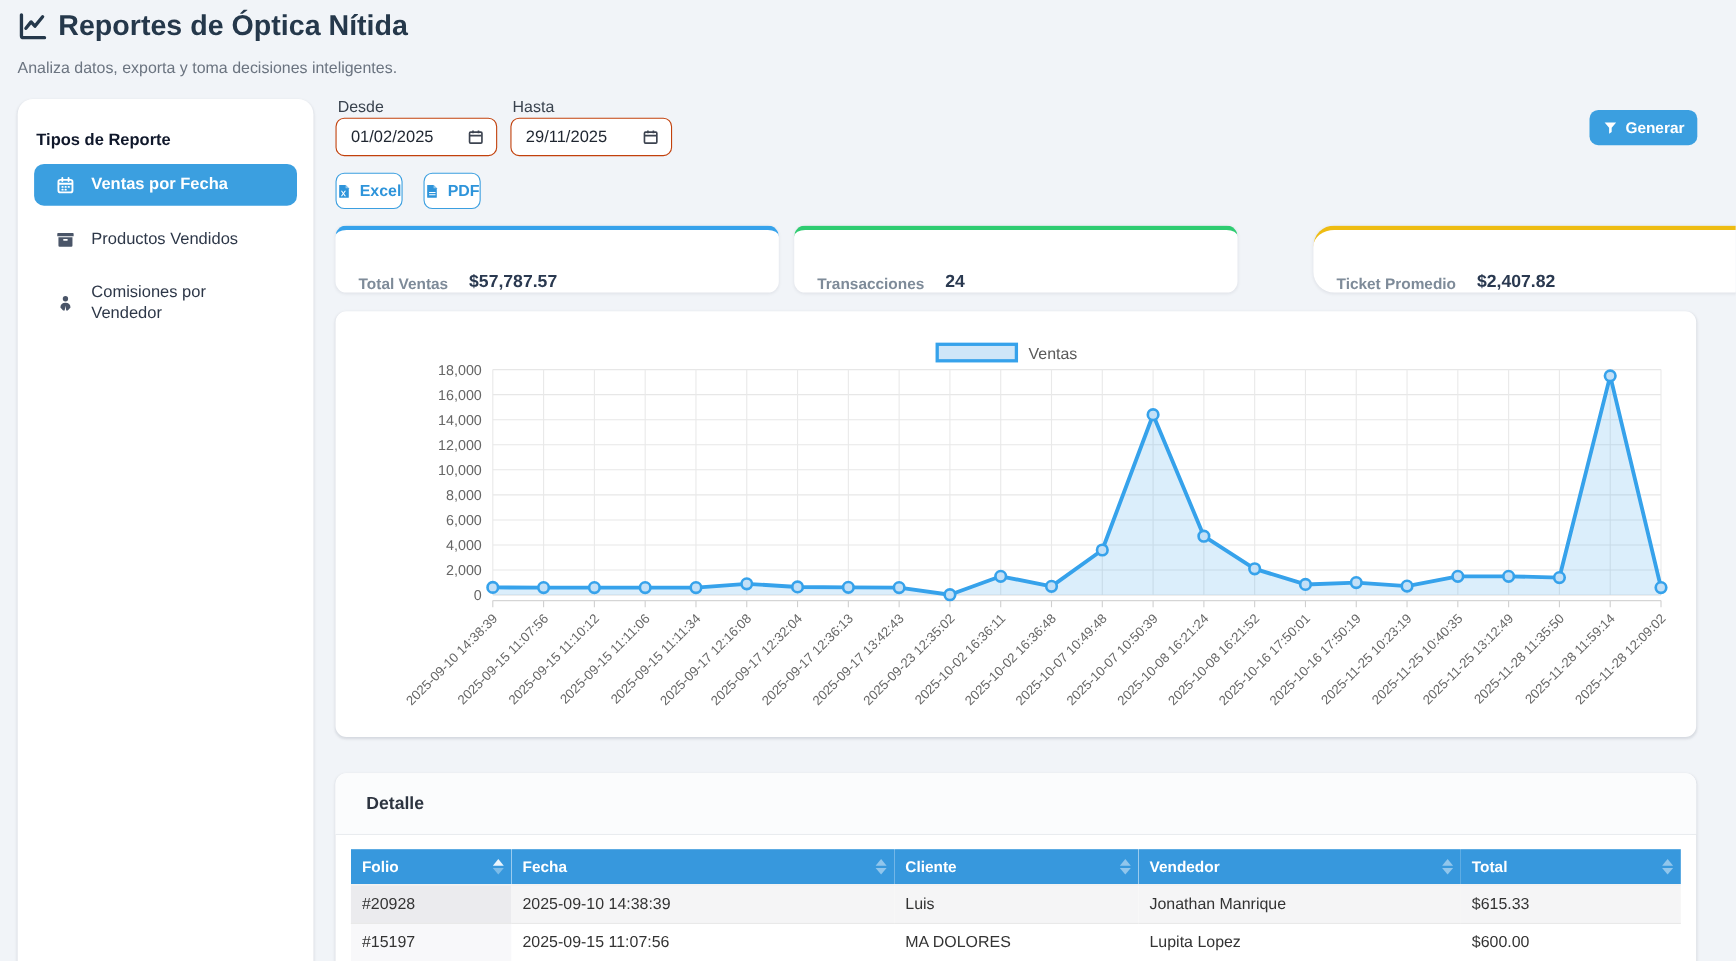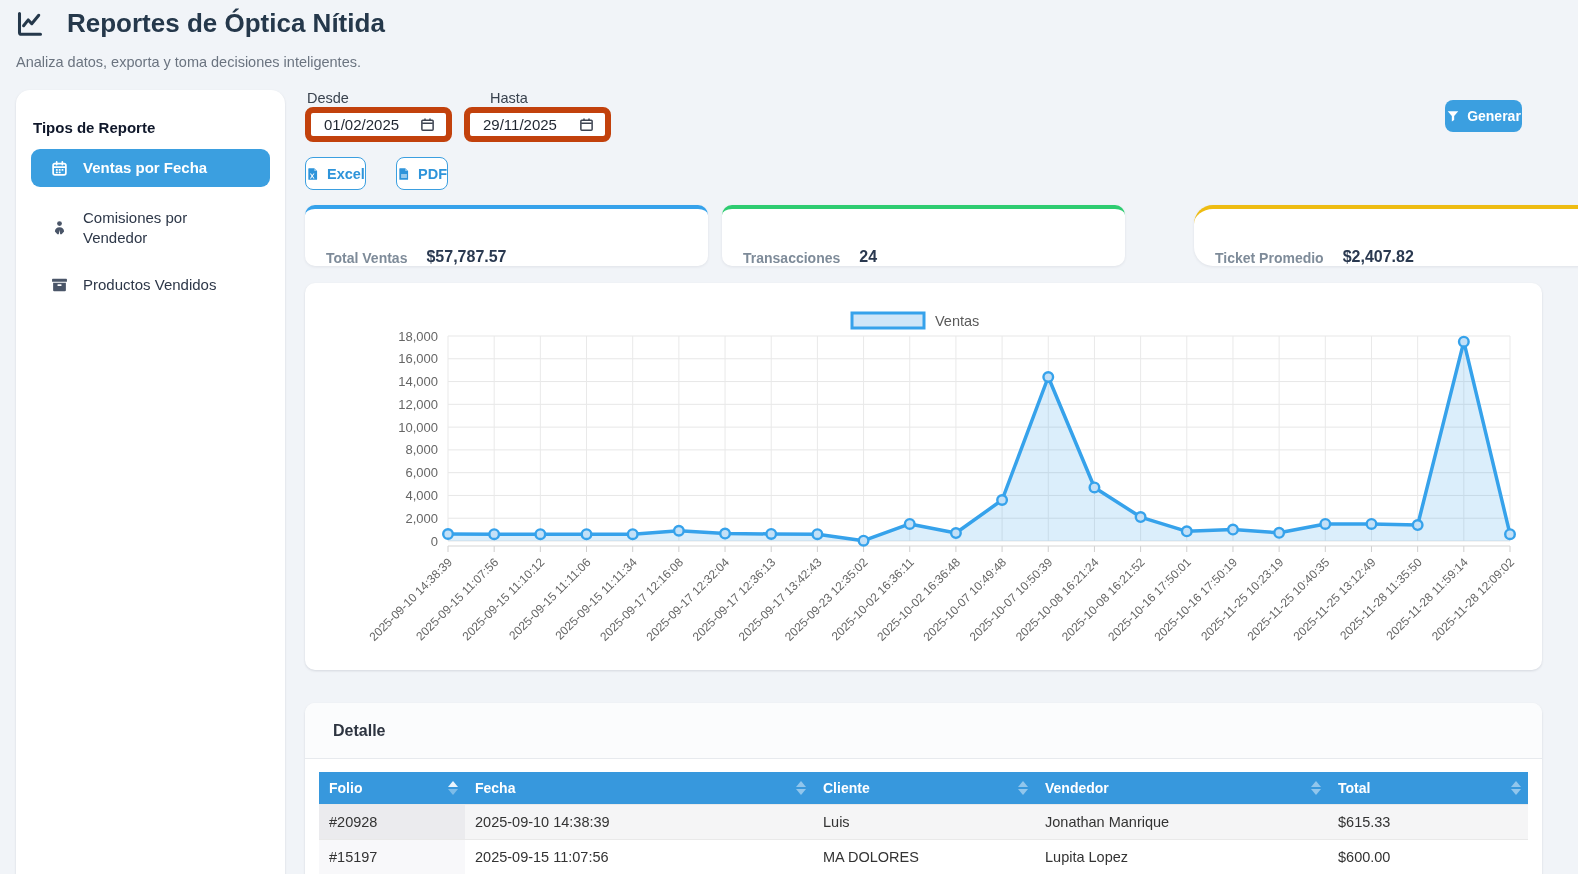--- a/index.html
+++ b/index.html
@@ -2,41 +2,41 @@
 <html><head>
 <meta charset="utf-8">
 <style>
   * { margin:0; padding:0; box-sizing:border-box; }
   html,body { background:#f1f4f8; }
   .page { position:relative; width:1578px; height:874px; background:#f1f4f8; overflow:hidden;
           font-family:"Liberation Sans", sans-serif; }
   .card { background:#fff; border-radius:12px; box-shadow:0 1px 3px rgba(20,30,50,.08), 0 1px 2px rgba(20,30,50,.05); }
 
   
-  .app-title { position:absolute; left:16px; top:8px; display:flex; align-items:center; gap:23px;
+  .app-title { position:absolute; left:16px; top:8px; display:flex; align-items:center; gap:9px;
                font-size:26px; font-weight:bold; color:#25384b; }
   .app-title svg { width:28px; height:28px; }
   .app-subtitle { position:absolute; left:16px; top:54px; font-size:14.5px; color:#6b7480; }
 
   
   .sidebar { position:absolute; left:16px; top:90px; width:269px; height:800px; padding:29px 15px 0 15px; border-radius:14px; }
   .sidebar-title { font-size:15px; font-weight:bold; color:#0f172a; padding-left:2px; }
   .side-item { display:flex; align-items:center; gap:15px; border-radius:9px; font-size:15px;
                color:#2d3748; padding:7px 23px 7px 20px; margin-top:14px; cursor:pointer; line-height:1.3; }
   .side-item svg { width:17px; height:17px; flex:0 0 17px; }
   .side-item.active { background:#3b9fe0; color:#fff; font-weight:bold; height:38px; margin-top:13px; }
 
   
   .field-label { position:absolute; font-size:14.5px; color:#39424e; }
-  .date-input { position:absolute; width:147px; height:35px; background:#fff; border:6px solid #c2410c;
+  .date-input { position:absolute; width:147px; height:35px; background:#fff; border:1px solid #c2410c;
                 border-radius:8px; display:flex; align-items:center; justify-content:space-between;
                 padding:0 11px 0 13px; font-size:15px; font-weight:500; color:#1f2630; cursor:text; }
   .date-input svg { width:15px; height:15px; }
   .btn { display:flex; align-items:center; gap:7px; border-radius:8px; cursor:pointer; font-weight:bold; }
-  .btn-generar { position:absolute; left:1445px; top:100px; width:77px; height:32px; background:#3b9fe0;
+  .btn-generar { position:absolute; left:1445px; top:100px; width:98px; height:32px; background:#3b9fe0;
                  color:#fff; font-size:14px; justify-content:center; border:none; }
   .btn-outline { position:absolute; top:157px; height:33px; background:#fff; border:1.5px solid #3b9fe0;
                  color:#2e94da; font-size:14.5px; padding:0 0; }
   .btn svg { width:14px; height:14px; }
 
   
   .stat-card { position:absolute; top:205px; width:403px; height:61px; background:#fff; border-radius:10px;
                border-top:4px solid #36a2eb; box-shadow:0 1px 3px rgba(20,30,50,.08);
                display:flex; align-items:flex-end; padding-left:21px; gap:19px; }
   .stat-label { font-size:14px; font-weight:bold; color:#7e8b99; }
@@ -90,46 +90,46 @@
       <svg viewBox="0 0 24 24" fill="none" stroke="currentColor" stroke-width="2.4" stroke-linecap="round">
         <rect x="3" y="5" width="18" height="16" rx="2.5"></rect>
         <path d="M8 2.5v4M16 2.5v4M3.5 10h17"></path>
         <path d="M8 14h.5M12 14h.5M16 14h.5M8 17.5h.5M12 17.5h.5"></path>
       </svg>
       <span>Ventas por Fecha</span>
     </div>
 
     <div class="side-item">
       <svg viewBox="0 0 24 24" fill="#4a5568">
-        <circle cx="12" cy="6.5" r="3.4"></circle>
-        <path d="M12 11.5c-4 0-6.5 2.4-6.5 6.2L9 21.5h2l1-6 1 6h2l3.5-3.8c0-3.8-2.5-6.2-6.5-6.2z"></path>
-      </svg>
-      <span>Comisiones por Vendedor</span>
-    </div>
-
-    <div class="side-item">
-      <svg viewBox="0 0 24 24" fill="#4a5568">
         <path d="M2.5 4h19a1 1 0 0 1 1 1v3h-21V5a1 1 0 0 1 1-1z"></path>
         <path d="M3 9.5h18V20a1.5 1.5 0 0 1-1.5 1.5h-15A1.5 1.5 0 0 1 3 20V9.5zM9 12.2h6v2H9z" fill="#4a5568"></path>
         <rect x="9" y="11.8" width="6" height="2.2" rx="1" fill="#fff"></rect>
       </svg>
       <span>Productos Vendidos</span>
+    </div>
+
+    <div class="side-item">
+      <svg viewBox="0 0 24 24" fill="#4a5568">
+        <circle cx="12" cy="6.5" r="3.4"></circle>
+        <path d="M12 11.5c-4 0-6.5 2.4-6.5 6.2L9 21.5h2l1-6 1 6h2l3.5-3.8c0-3.8-2.5-6.2-6.5-6.2z"></path>
+      </svg>
+      <span>Comisiones por Vendedor</span>
     </div>
   </div>
 
   <div class="field-label" style="left:307px; top:90px;">Desde</div>
   <div class="date-input" style="left:305px; top:107px;">
     <span>01/02/2025</span>
     <svg viewBox="0 0 24 24" fill="none" stroke="#3c4350" stroke-width="2.4">
         <rect x="3" y="5" width="18" height="16" rx="1.5"></rect>
       <path d="M8 2.5v4M16 2.5v4M3.5 10h17"></path>
       </svg>
   </div>
 
-  <div class="field-label" style="left:490px; top:90px;">Hasta</div>
+  <div class="field-label" style="left:466px; top:90px;">Hasta</div>
   <div class="date-input" style="left:464px; top:107px;text-align:center;">
     <span>29/11/2025</span>
     <svg viewBox="0 0 24 24" fill="none" stroke="#3c4350" stroke-width="2.4">
         <rect x="3" y="5" width="18" height="16" rx="1.5"></rect>
       <path d="M8 2.5v4M16 2.5v4M3.5 10h17"></path>
       </svg>
   </div>
 
   <button class="btn btn-generar">
     <svg viewBox="0 0 24 24" fill="#fff">
@@ -140,21 +140,21 @@
 
   <button class="btn btn-outline" style="left:305px;">
     <svg viewBox="0 0 24 24" fill="#2e94da">
       <path d="M5 2h9l5 5v14a1 1 0 0 1-1 1H5a1 1 0 0 1-1-1V3a1 1 0 0 1 1-1z"></path>
       <path d="M14 2l5 5h-5z" fill="#8cc5ec"></path>
       <path d="M8.6 11l2 3.1 2-3.1h2l-3 4.3 3 4.2h-2l-2-3-2 3h-2l3-4.2-3-4.3z" fill="#fff"></path>
     </svg>
     <span>Excel</span>
   </button>
 
-  <button class="btn btn-outline" style="left:396px;justify-content:center;">
+  <button class="btn btn-outline" style="left:385px;justify-content:center;">
     <svg viewBox="0 0 24 24" fill="#2e94da">
       <path d="M5 2h9l5 5v14a1 1 0 0 1-1 1H5a1 1 0 0 1-1-1V3a1 1 0 0 1 1-1z"></path>
       <path d="M14 2l5 5h-5z" fill="#8cc5ec"></path>
       <path d="M7 13h10v1.6H7zM7 16.4h10V18H7z" fill="#fff"></path>
     </svg>
     <span>PDF</span>
   </button>
 
   <div class="stat-card" style="left: 305px; border-top-color: rgb(54, 162, 235);">
     <span class="stat-label">Total Ventas</span>

